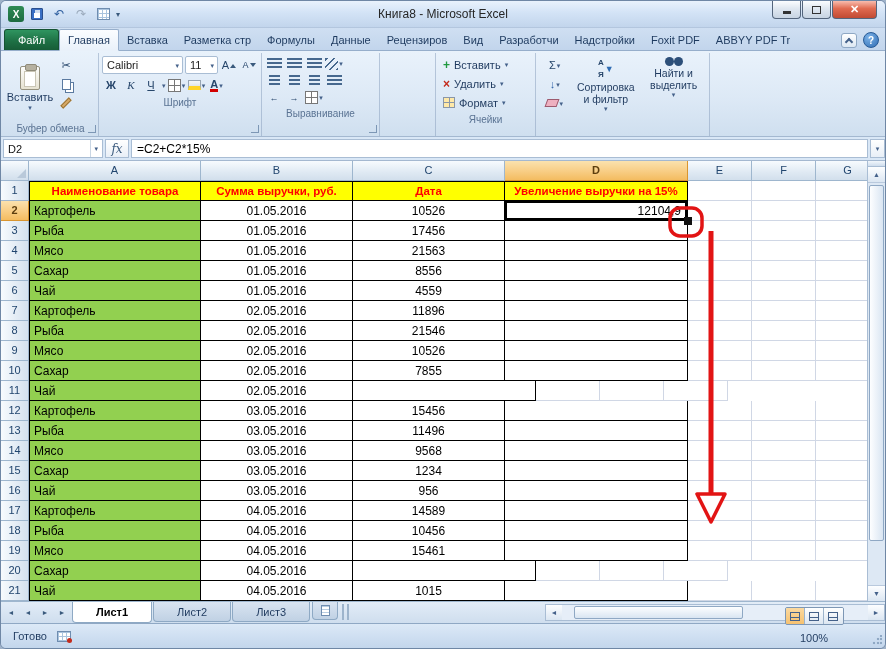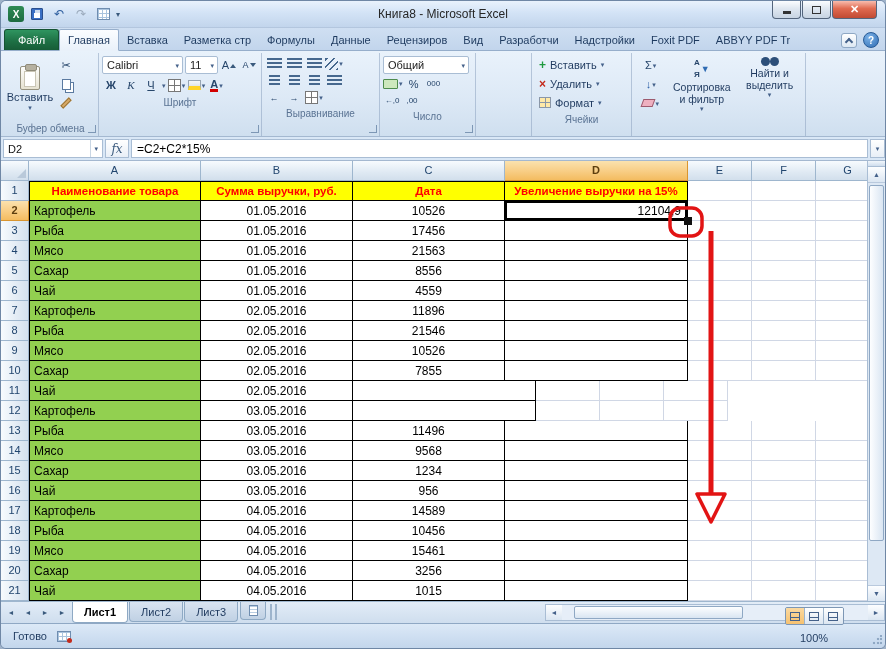--- a/index.html
+++ b/index.html
@@ -114,21 +114,21 @@
   .vsplit{height:6px;background:linear-gradient(#f2f7fc,#cfdded);border-bottom:1px solid #a9bdd4;}
   .sarrow{height:16px;display:flex;align-items:center;justify-content:center;font-size:7px;color:#44618a;background:linear-gradient(#fdfeff,#dbe6f2);border-bottom:1px solid #b9c9dd;}
   .sarrow.bot{position:absolute;bottom:0;left:0;right:0;border-top:1px solid #b9c9dd;border-bottom:none;}
   .vthumb{position:absolute;top:24px;left:1px;right:1px;height:356px;border:1px solid #8fa8c4;border-radius:2px;background:linear-gradient(90deg,#fdfeff,#d9e5f2);}
 
   
   .sheetbar{position:absolute;top:600px;left:0;width:886px;height:22px;background:linear-gradient(#e2ecf7,#cfdeee);border-top:1px solid #9eb6ce;display:flex;align-items:flex-start;}
   .navbtns{display:flex;align-items:center;padding:2px 2px;gap:1px;}
   .navbtn{width:16px;height:16px;display:flex;align-items:center;justify-content:center;font-size:7px;color:#3a5a7d;}
   .stabs{display:flex;align-items:flex-start;height:100%;}
-  .stab{height:20px;display:flex;align-items:center;padding:0 11px;margin-right:1px;background:linear-gradient(#d9e4f1,#c0d1e4);border:1px solid #8ea9c4;border-top:none;border-radius:0 0 4px 4px;color:#1f3a5f;font-size:11px;}
+  .stab{height:20px;display:flex;align-items:center;padding:0 23px;margin-right:1px;background:linear-gradient(#d9e4f1,#c0d1e4);border:1px solid #8ea9c4;border-top:none;border-radius:0 0 4px 4px;color:#1f3a5f;font-size:11px;}
   .stab.active{background:#fff;font-weight:bold;color:#000;height:21px;}
   .instab{width:26px;height:18px;display:flex;align-items:center;justify-content:center;background:linear-gradient(#d9e4f1,#c0d1e4);border:1px solid #8ea9c4;border-top:none;border-radius:0 0 4px 4px;margin-left:1px;}
   .minisheet{width:9px;height:11px;background:#fff;border:1px solid #6f8db0;background-image:linear-gradient(#b8cde2 1px,transparent 1px);background-size:100% 3px;}
   .tabsplit{width:7px;height:16px;margin:2px 4px;border-left:2px solid #9db4cc;border-right:2px solid #9db4cc;}
   .hscroll{margin-left:auto;display:flex;align-items:center;height:17px;margin-top:2px;margin-right:2px;width:340px;background:#e6eef8;border:1px solid #a9bdd4;}
   .harrow{width:16px;height:100%;display:flex;align-items:center;justify-content:center;font-size:7px;color:#44618a;background:linear-gradient(#fdfeff,#dbe6f2);}
   .htrack{flex:1;position:relative;height:100%;}
   .hthumb{position:absolute;left:4%;top:1px;bottom:1px;width:55%;border:1px solid #8fa8c4;border-radius:2px;background:linear-gradient(#fdfeff,#d9e5f2);}
 
   
@@ -309,44 +309,20 @@
           <span class="ib">
               <span class="bord"></span>
               <span class="dd">▾</span>
             </span>
         </div>
       </div>
       <div class="rg-label">Выравнивание</div>
       <span class="launcher"></span>
     </div>
 
-    <div class="rgroup" style="width:96px;">
-      <div style="display:flex;flex-direction:column;">
-        <div class="r-row">
-          <div class="combo" style="width:86px;">
-            <span>Общий</span>
-            <span class="dd">▾</span>
-          </div>
-        </div>
-        <div class="r-row" style="height:17px;">
-          <span class="ib">
-              <span class="money"></span>
-              <span class="dd">▾</span>
-            </span>
-          <span class="ib">%</span>
-          <span class="ib zeros">000</span>
-        </div>
-        <div class="r-row" style="height:17px;">
-          <span class="ib decbtn">←,0</span>
-          <span class="ib decbtn">,00</span>
-        </div>
-      </div>
-      <div class="rg-label">Число</div>
-      <span class="launcher"></span>
-    </div>
 
     <div class="rgroup" style="width:56px;">
       <div class="rg-label"></div>
     </div>
 
     <div class="rgroup" style="width:100px;">
       <div style="display:flex;flex-direction:column;">
         <div class="cellbtn">
           <span class="ic-plus">+</span>
           <span>Вставить</span>
@@ -527,20 +503,21 @@
           <div class="cell tbl ctr" style="width: 152px;">02.05.2016</div>
           <div class="cell tbl" style="width: 183px;"></div>
           <div class="cell" style="width: 64px;"></div>
           <div class="cell" style="width: 64px;"></div>
           <div class="cell" style="width: 64px;"></div>
         </div>
         <div class="grow">
           <div class="rowh">12</div>
           <div class="cell tbl tfirst green" style="width: 172px;">Картофель</div>
           <div class="cell tbl ctr" style="width: 152px;">03.05.2016</div>
+          <div class="cell tbl ctr" style="width: 152px;">15456</div>
           <div class="cell tbl" style="width: 183px;"></div>
           <div class="cell" style="width: 64px;"></div>
           <div class="cell" style="width: 64px;"></div>
           <div class="cell" style="width: 64px;"></div>
         </div>
         <div class="grow">
           <div class="rowh">13</div>
           <div class="cell tbl tfirst green" style="width: 172px;">Рыба</div>
           <div class="cell tbl ctr" style="width: 152px;">03.05.2016</div>
           <div class="cell tbl ctr" style="width: 152px;">11496</div>
@@ -606,21 +583,20 @@
           <div class="cell tbl ctr" style="width: 152px;">15461</div>
           <div class="cell tbl" style="width: 183px;"></div>
           <div class="cell" style="width: 64px;"></div>
           <div class="cell" style="width: 64px;"></div>
           <div class="cell" style="width: 64px;"></div>
         </div>
         <div class="grow">
           <div class="rowh">20</div>
           <div class="cell tbl tfirst green" style="width: 172px;">Сахар</div>
           <div class="cell tbl ctr" style="width: 152px;">04.05.2016</div>
-          <div class="cell tbl ctr" style="width: 152px;">3256</div>
           <div class="cell tbl" style="width: 183px;"></div>
           <div class="cell" style="width: 64px;"></div>
           <div class="cell" style="width: 64px;"></div>
           <div class="cell" style="width: 64px;"></div>
         </div>
         <div class="grow">
           <div class="rowh">21</div>
           <div class="cell tbl tfirst green" style="width: 172px;">Чай</div>
           <div class="cell tbl ctr" style="width: 152px;">04.05.2016</div>
           <div class="cell tbl ctr" style="width: 152px;">1015</div>

